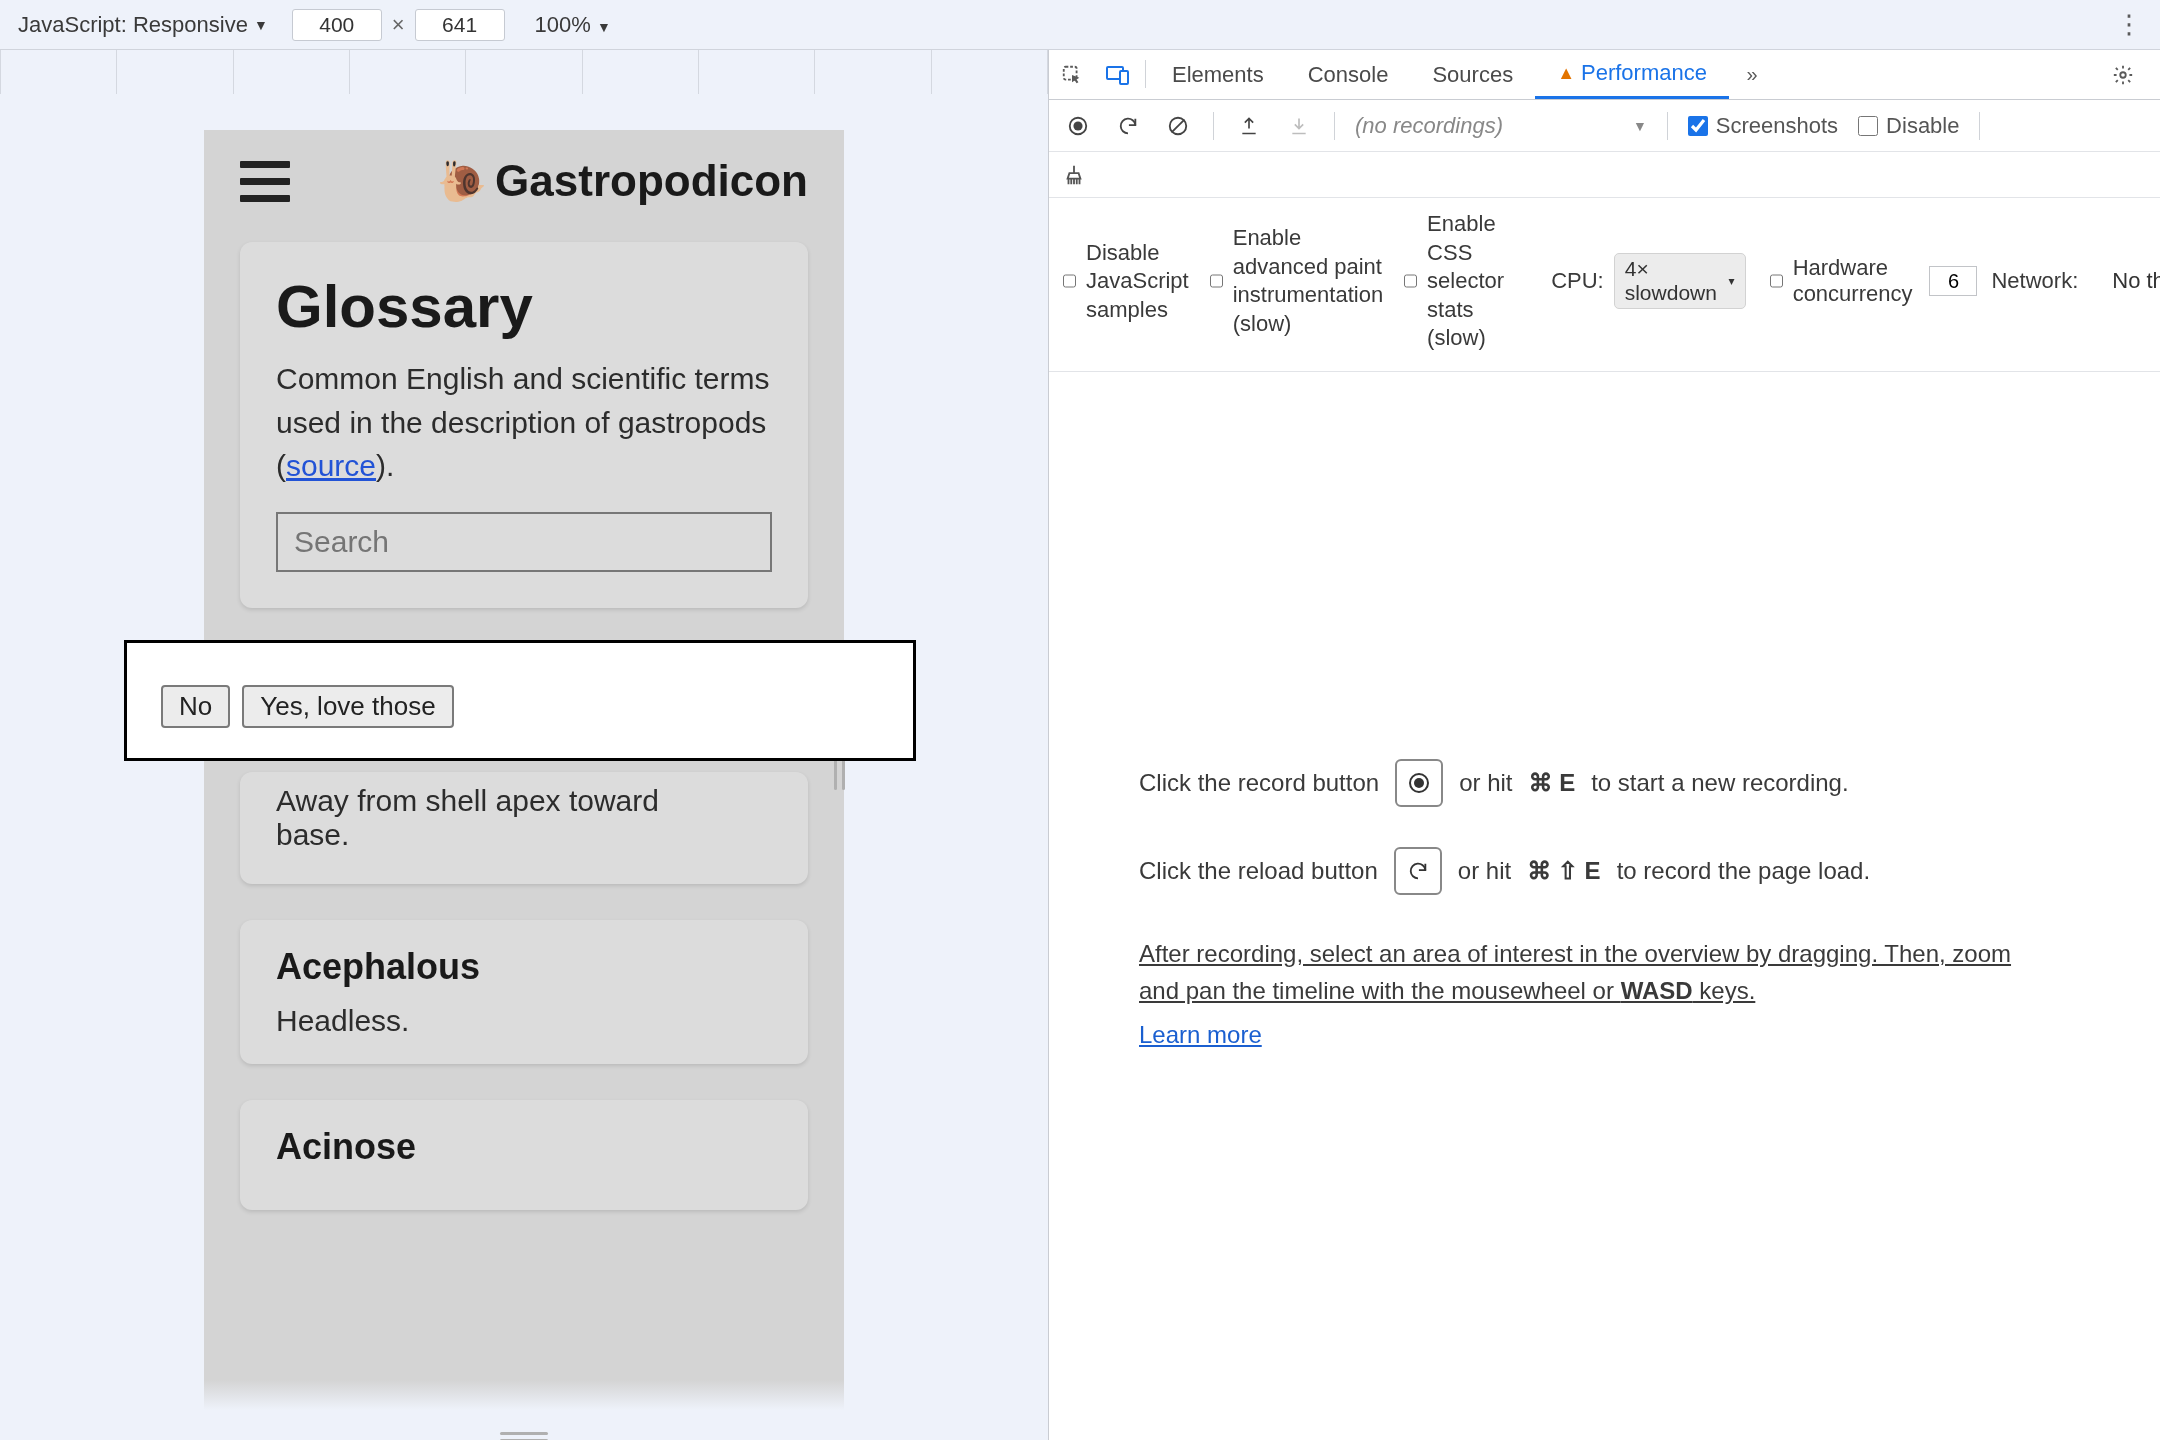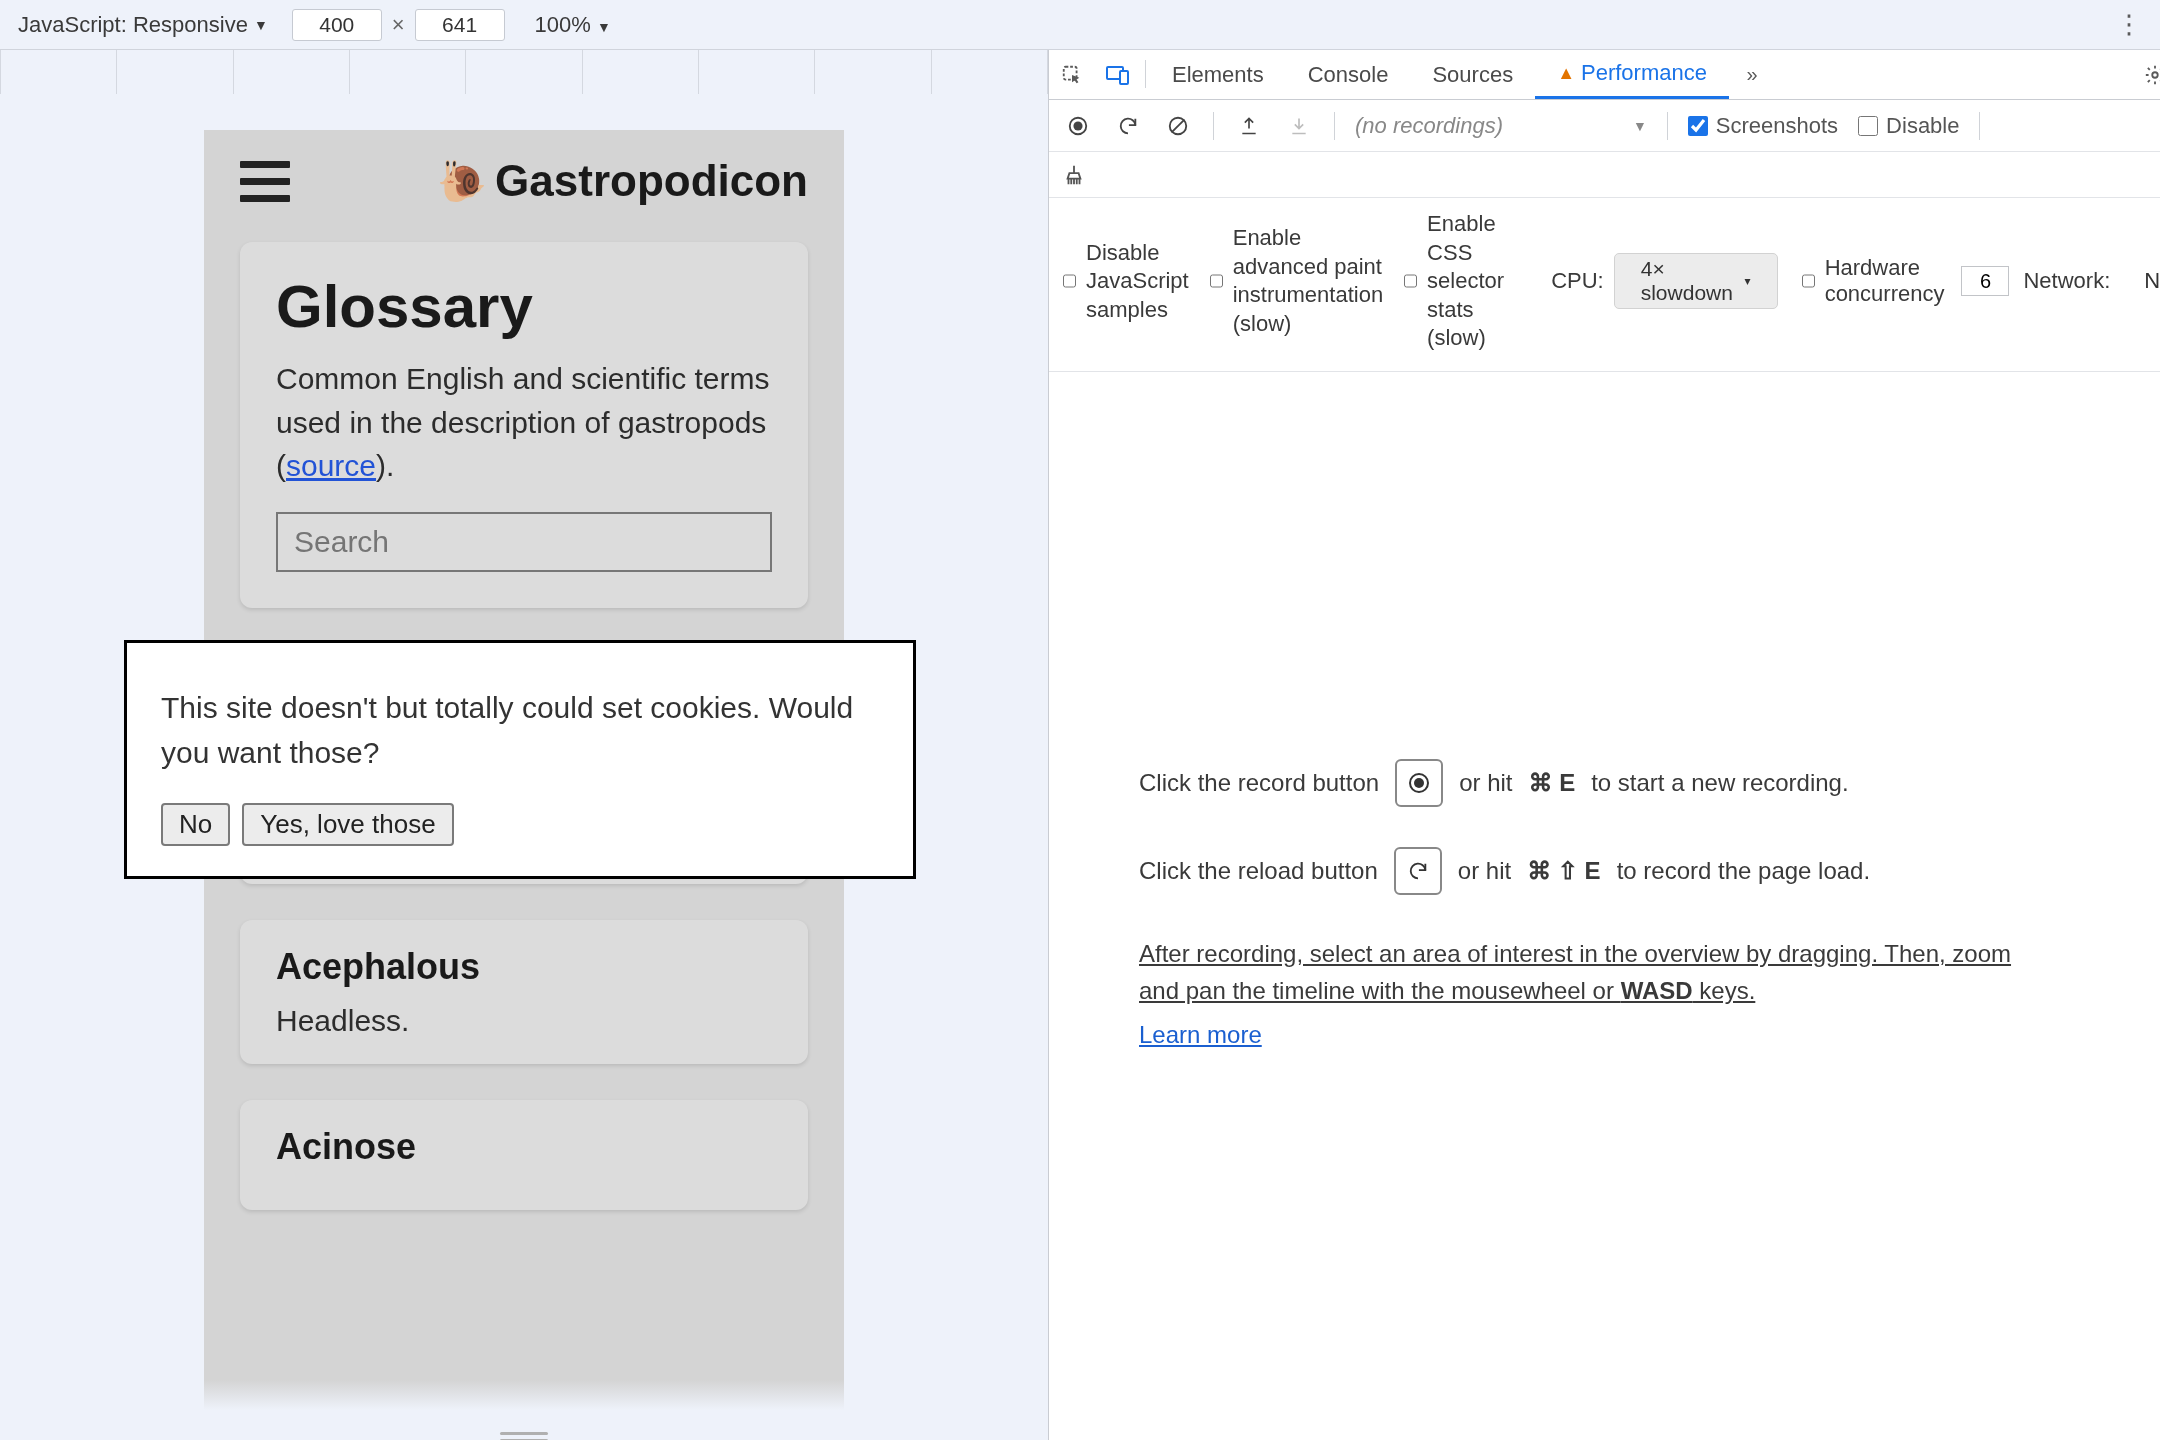--- a/index.html
+++ b/index.html
@@ -78,21 +78,21 @@
   .gear-red { color: #d93025; font-size: 24px; margin-left: auto; }
 
   .perf-sub { height: 46px; border-bottom: 1px solid #e2e4e8; display: flex; align-items: center; padding: 0 14px; }
   .broom { font-size: 22px; color: #555; }
 
   .perf-settings { border-bottom: 1px solid #e2e4e8; padding: 12px 14px 18px 14px; display: flex; gap: 40px; font-size: 22px; color: #3a3a3a; }
   .ps-col { display: flex; flex-direction: row; gap: 14px; }
   .ps-row { display: flex; align-items: center; gap: 10px; }
   .ps-row input[type=checkbox] { width: 20px; height: 20px; }
   .ps-label { max-width: 360px; line-height: 1.3; }
-  .ps-select { display: inline-flex; align-items: center; background: #ececec; border: 1px solid #d2d2d2; padding: 3px 26px; font-size: 21px; color: #333; border-radius: 5px; }
+  .ps-select { display: inline-flex; align-items: center; background: #ececec; border: 1px solid #d2d2d2; padding: 3px 10px; font-size: 21px; color: #333; border-radius: 5px; }
   .ps-num { width: 48px; height: 30px; border: 1px solid #c2c4c8; text-align: center; font-size: 20px; }
   .ps-net { color: #333; margin-left: 24px; overflow: hidden; white-space: nowrap; max-width: 130px; }
 
   .perf-body { flex: 1; display: flex; flex-direction: column; align-items: flex-start; justify-content: center; padding: 0 90px; font-size: 24px; color: #3a3a3a; }
   .pb-line { display: flex; align-items: center; gap: 16px; margin-bottom: 40px; flex-wrap: wrap; }
   .pb-btn { width: 48px; height: 48px; border: 2px solid #888; border-radius: 6px; display: flex; align-items: center; justify-content: center; font-size: 24px; color: #333; background: #fff; }
   .pb-kbd { font-weight: 600; }
   .pb-para { line-height: 1.55; max-width: 880px; text-decoration: underline; }
   .pb-link { color: #1a5fd0; text-decoration: underline; display: inline-block; margin-top: 6px; }
 
@@ -166,21 +166,20 @@
             <div class="term-title">Acinose</div>
           </div>
         </div>
 
         <div class="resize-handle-r">
             <span></span>
             <span></span>
           </div>
 
         <div class="cookie-box">
-          <p class="cookie-text">This site doesn't but totally could set cookies. Would you want those?</p>
           <div class="cookie-btns">
             <button class="cookie-btn">No</button>
             <button class="cookie-btn">Yes, love those</button>
           </div>
         </div>
 
         <div class="device-fade"></div>
         <div class="resize-handle-b">
             <span></span>
             <span></span>

